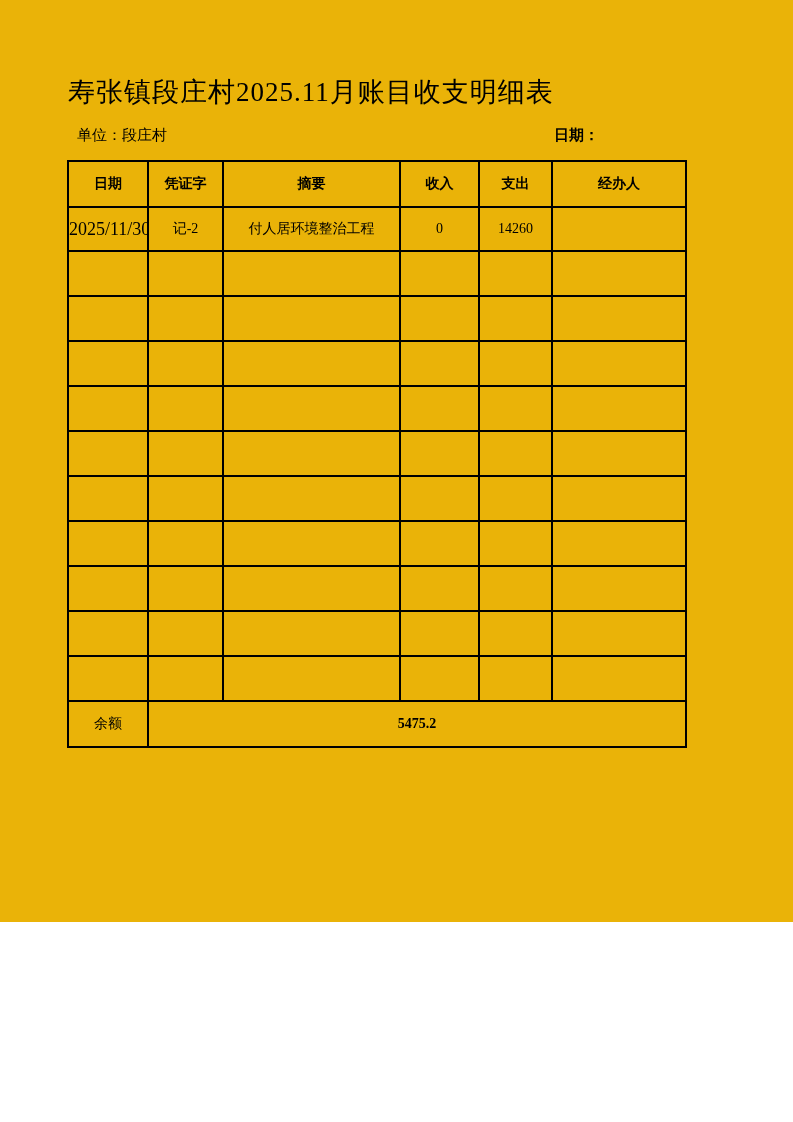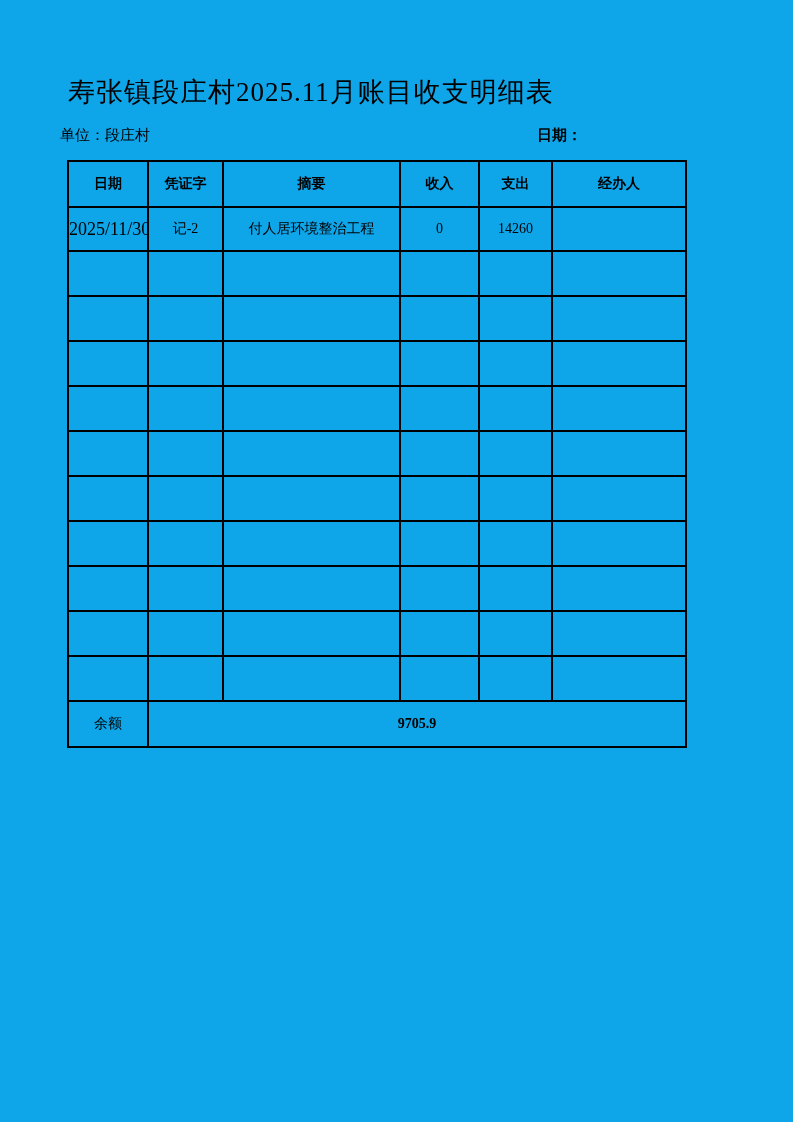--- a/index.html
+++ b/index.html
@@ -9,36 +9,36 @@
   body {
     width: 793px;
     height: 1122px;
     background: #ffffff;
     color: #000000;
     font-family: "Liberation Serif", "DejaVu Serif", serif;
   }
   .sheet {
     position: relative;
     width: 793px;
-    height: 1122px;
-    background: #0ea5e9;
+    height: 922px;
+    background: #eab308;
     overflow: hidden;
   }
   .doc-title {
     position: absolute;
     left: 68px;
     top: 74px;
     font-size: 27px;
     font-weight: normal;
     letter-spacing: 1px;
     white-space: nowrap;
   }
   .meta-line {
     position: absolute;
-    left: 60px;
+    left: 77px;
     top: 126px;
     width: 618px;
     height: 20px;
     font-size: 15px;
   }
   .unit-label {
     position: absolute;
     left: 0;
     top: 0;
     white-space: nowrap;
@@ -199,18 +199,18 @@
           <td class="cell-voucher"></td>
           <td class="cell-summary"></td>
           <td class="cell-income"></td>
           <td class="cell-expense"></td>
           <td class="cell-handler"></td>
         </tr>
       </tbody>
     <tfoot>
       <tr>
         <td class="balance-label-cell">余额</td>
-        <td class="balance-value-cell" colspan="5">9705.9</td>
+        <td class="balance-value-cell" colspan="5">5475.2</td>
       </tr>
     </tfoot>
   </table>
 
 </div>
 
 </body></html>

